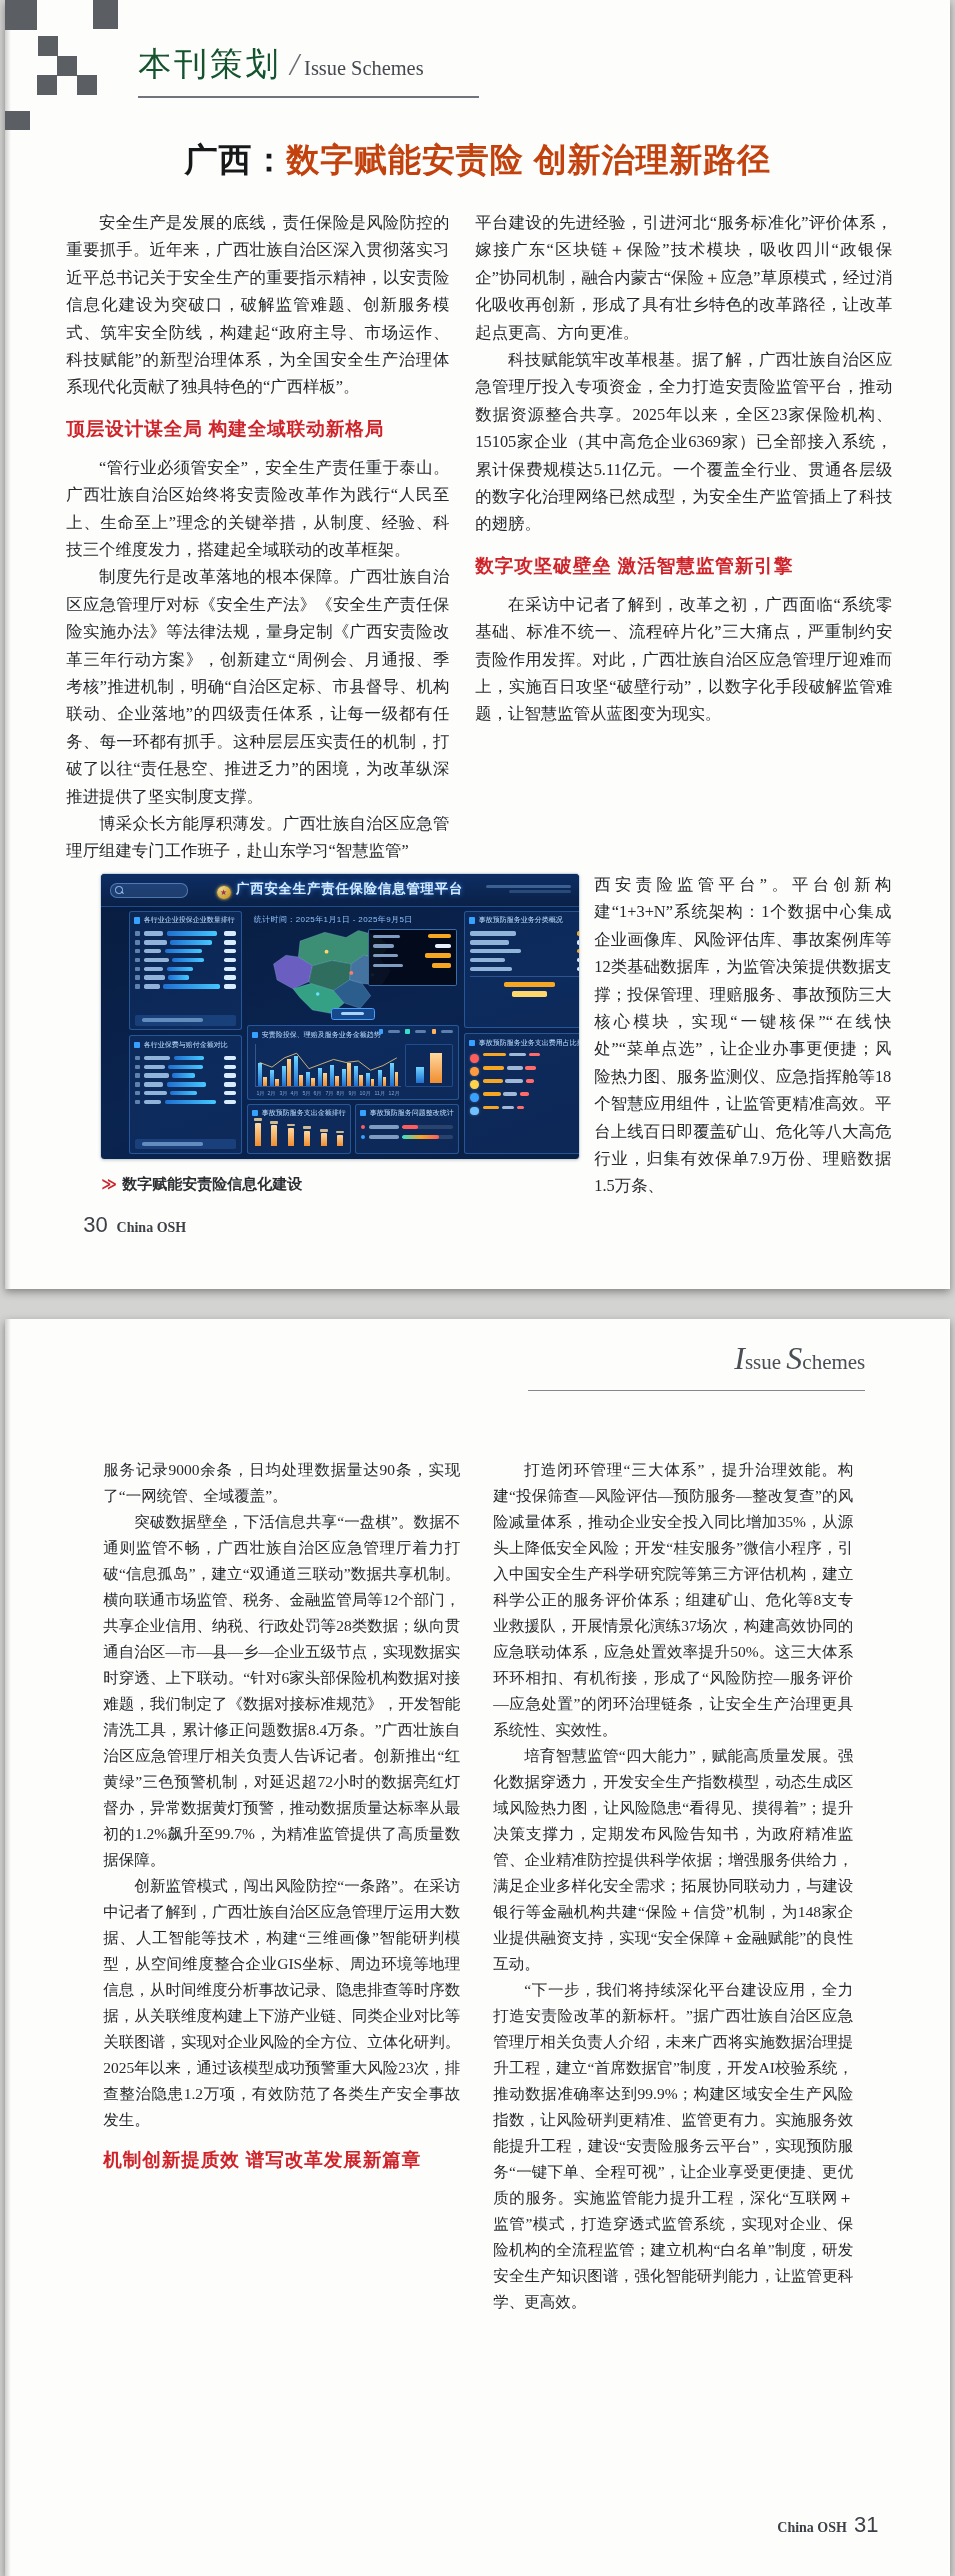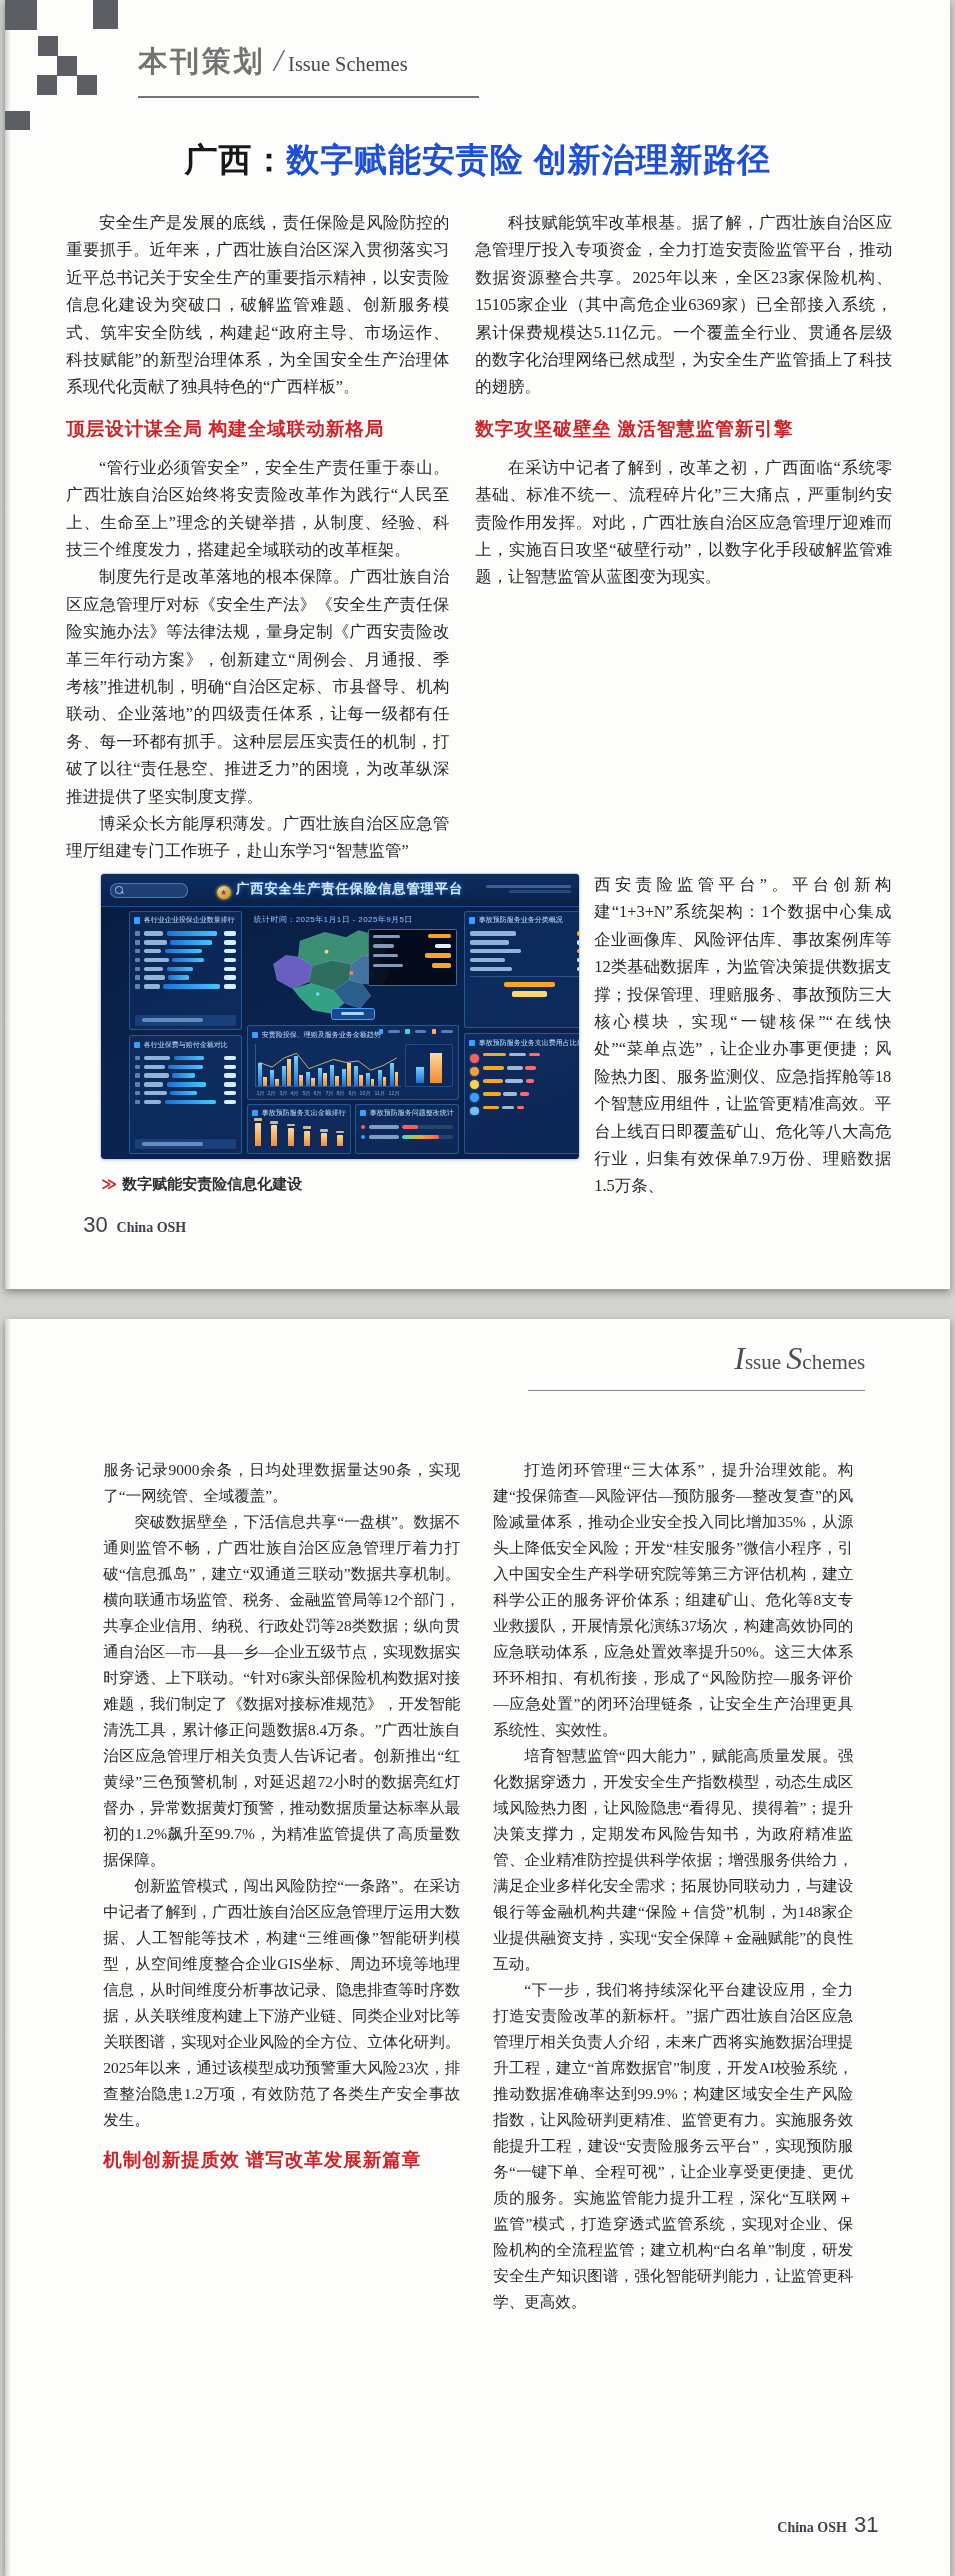--- a/index.html
+++ b/index.html
@@ -11,29 +11,29 @@
   }
   .page{position:absolute;left:5.3px;width:945px;background:#fdfdfc;box-shadow:0 2.7px 8px rgba(0,0,0,.38);overflow:hidden;}
   #page1{top:0;height:1289px;}
   #page2{top:1319px;height:1257px;}
   .page-edge{position:absolute;left:0;top:0;bottom:0;width:6.2px;background:linear-gradient(90deg,rgba(0,0,0,.18),rgba(0,0,0,0));}
 
   
   .sq{position:absolute;background:#5b5f64;}
 
   .hdr1{position:absolute;left:133px;top:42px;white-space:nowrap;}
-  .hdr1 .cn{font-family:"Liberation Sans","DejaVu Sans",sans-serif;font-size:29px;color:#737373;letter-spacing:2.7px;font-weight:700;}
+  .hdr1 .cn{font-family:"Liberation Sans","DejaVu Sans",sans-serif;font-size:33px;color:#14532d;letter-spacing:2.7px;font-weight:400;}
   .hdr1 .slash{font-size:32px;color:#6b6f75;font-style:italic;margin:0 5.3px 0 8.8px;font-family:"Liberation Serif",serif;}
   .hdr1 .en{font-family:"Liberation Serif","DejaVu Serif",serif;font-size:20.4px;color:#46494f;}
   .hdr1-line{position:absolute;left:133px;top:96px;width:341px;height:1.8px;background:#71757a;}
 
   .art-title{position:absolute;left:0;top:138px;width:100%;text-align:center;
     font-family:"Liberation Sans","DejaVu Sans",sans-serif;font-weight:bold;font-size:33px;letter-spacing:0.9px;white-space:nowrap;}
   .art-title .black{color:#17181a;}
-  .art-title .red{color:#1d4ed8;}
+  .art-title .red{color:#c2410c;}
 
   .col{position:absolute;text-align:justify;color:#26282b;}
   .col p{margin:0;text-indent:2em;}
   .col p.cont{text-indent:0;}
   .col h3{font-family:"Liberation Sans","DejaVu Sans",sans-serif;color:#cf2329;font-size:18.6px;margin:14px 0 11.5px;text-indent:0;text-align:left;letter-spacing:0.9px;}
   #p1-col-left{left:61px;top:209px;width:383px;font-size:16.4px;line-height:27.4px;}
   #p1-col-right-top{left:470px;top:209px;width:417px;font-size:16.4px;line-height:27.4px;}
   #p1-col-right-bottom{left:589px;top:871px;width:297px;font-size:16.4px;line-height:27.4px;}
   #p2-col-left{left:98px;top:138px;width:357px;font-size:15.5px;line-height:26px;}
   #p2-col-right{left:488px;top:138px;width:360px;font-size:15.5px;line-height:26px;}
@@ -158,20 +158,21 @@
 
   <div class="col" id="p1-col-left">
     <p>安全生产是发展的底线，责任保险是风险防控的重要抓手。近年来，广西壮族自治区深入贯彻落实习近平总书记关于安全生产的重要指示精神，以安责险信息化建设为突破口，破解监管难题、创新服务模式、筑牢安全防线，构建起“政府主导、市场运作、科技赋能”的新型治理体系，为全国安全生产治理体系现代化贡献了独具特色的“广西样板”。</p>
     <h3>顶层设计谋全局 构建全域联动新格局</h3>
     <p>“管行业必须管安全”，安全生产责任重于泰山。广西壮族自治区始终将安责险改革作为践行“人民至上、生命至上”理念的关键举措，从制度、经验、科技三个维度发力，搭建起全域联动的改革框架。</p>
     <p>制度先行是改革落地的根本保障。广西壮族自治区应急管理厅对标《安全生产法》《安全生产责任保险实施办法》等法律法规，量身定制《广西安责险改革三年行动方案》，创新建立“周例会、月通报、季考核”推进机制，明确“自治区定标、市县督导、机构联动、企业落地”的四级责任体系，让每一级都有任务、每一环都有抓手。这种层层压实责任的机制，打破了以往“责任悬空、推进乏力”的困境，为改革纵深推进提供了坚实制度支撑。</p>
     <p>博采众长方能厚积薄发。广西壮族自治区应急管理厅组建专门工作班子，赴山东学习“智慧监管”</p>
   </div>
 
   <div class="col" id="p1-col-right-top">
+    <p class="cont">平台建设的先进经验，引进河北“服务标准化”评价体系，嫁接广东“区块链＋保险”技术模块，吸收四川“政银保企”协同机制，融合内蒙古“保险＋应急”草原模式，经过消化吸收再创新，形成了具有壮乡特色的改革路径，让改革起点更高、方向更准。</p>
     <p>科技赋能筑牢改革根基。据了解，广西壮族自治区应急管理厅投入专项资金，全力打造安责险监管平台，推动数据资源整合共享。2025年以来，全区23家保险机构、15105家企业（其中高危企业6369家）已全部接入系统，累计保费规模达5.11亿元。一个覆盖全行业、贯通各层级的数字化治理网络已然成型，为安全生产监管插上了科技的翅膀。</p>
     <h3>数字攻坚破壁垒 激活智慧监管新引擎</h3>
     <p>在采访中记者了解到，改革之初，广西面临“系统零基础、标准不统一、流程碎片化”三大痛点，严重制约安责险作用发挥。对此，广西壮族自治区应急管理厅迎难而上，实施百日攻坚“破壁行动”，以数字化手段破解监管难题，让智慧监管从蓝图变为现实。</p>
   </div>
 
   <div class="col" id="p1-col-right-bottom">
     <p class="cont">西安责险监管平台”。平台创新构建“1+3+N”系统架构：1个数据中心集成企业画像库、风险评估库、事故案例库等12类基础数据库，为监管决策提供数据支撑；投保管理、理赔服务、事故预防三大核心模块，实现“一键核保”“在线快处”“菜单点选”，让企业办事更便捷；风险热力图、服务监测仪、应急指挥舱等18个智慧应用组件，让监管更精准高效。平台上线百日即覆盖矿山、危化等八大高危行业，归集有效保单7.9万份、理赔数据1.5万条、</p>
   </div>
 
   <div class="dash">

